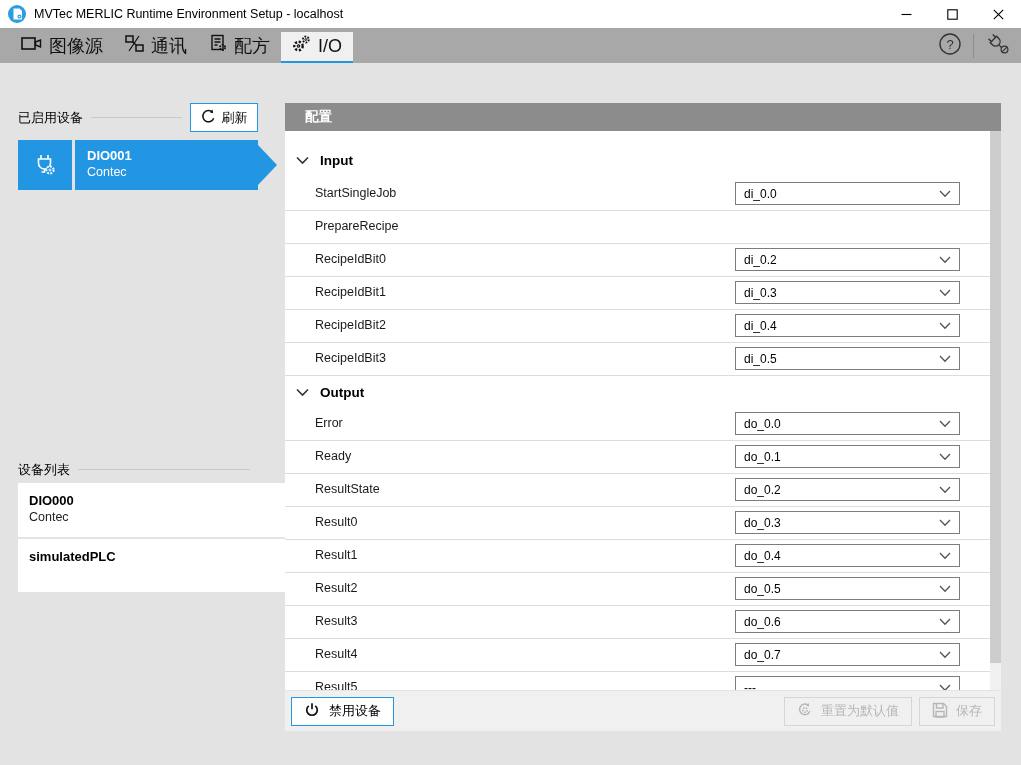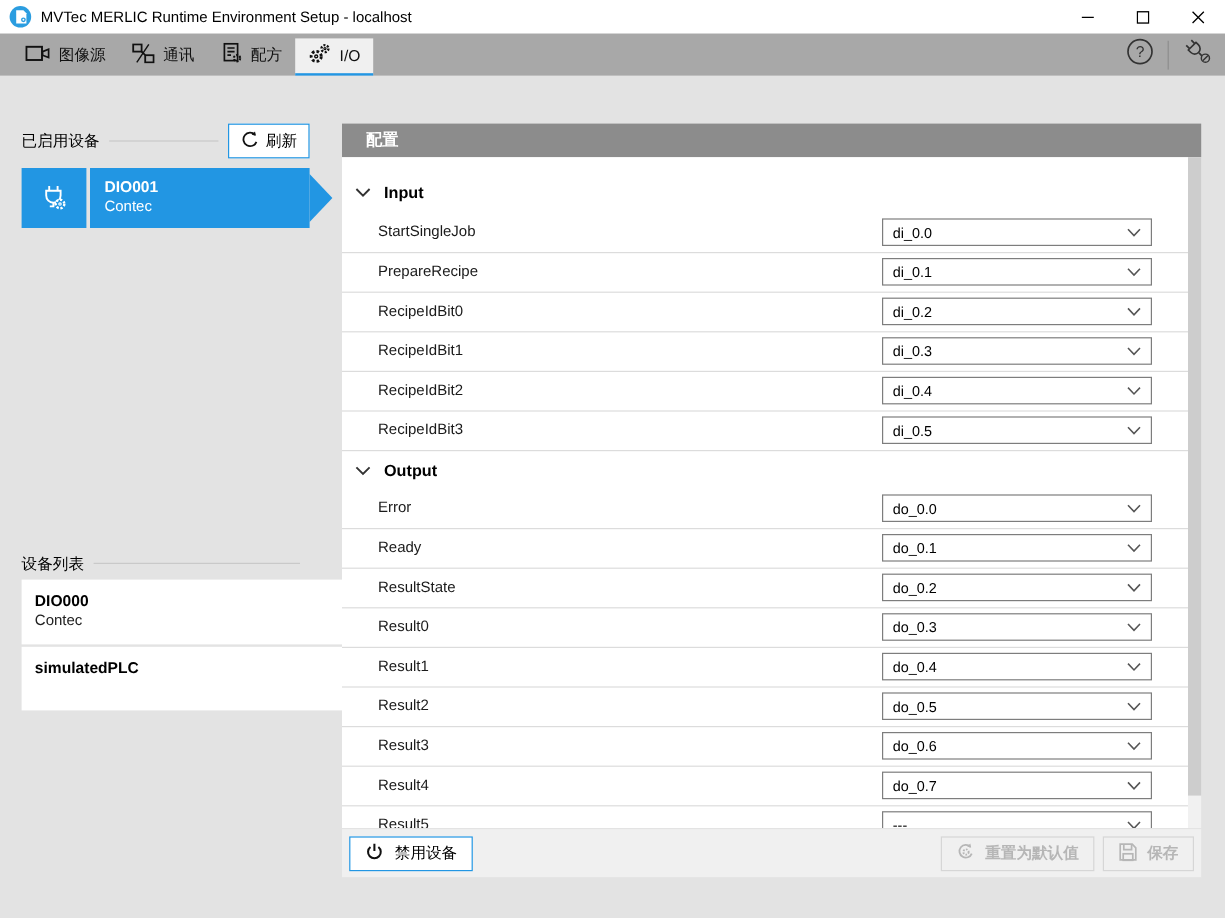--- a/index.html
+++ b/index.html
@@ -8,21 +8,21 @@
 
   
   .titlebar{position:absolute;left:0;top:0;width:1021px;height:28px;background:#ffffff;display:flex;align-items:center;}
   .logo{width:18px;height:18px;border-radius:50%;background:#2b9de0;margin-left:8px;display:flex;align-items:center;justify-content:center;flex:0 0 auto;}
   .title-text{margin-left:8px;font-size:12.5px;color:#000;}
   .win-controls{margin-left:auto;display:flex;height:100%;}
   .win-btn{width:46px;height:100%;display:flex;align-items:center;justify-content:center;}
 
   
   .toolbar{position:absolute;left:0;top:28px;width:1021px;height:35px;background:#a8a8a8;display:flex;align-items:stretch;}
-  .tab{display:flex;align-items:center;gap:7px;padding:0 11px;font-size:13px;color:#111;}
+  .tab{display:flex;align-items:center;gap:7px;padding:0 11px;font-size:18px;color:#111;}
   .tab:first-child{margin-left:10px;}
   .tab.selected{background:#f0f0f0;border-bottom:2px solid #2296e3;margin-top:4px;box-sizing:border-box;}
   .toolbar-right{margin-left:auto;display:flex;align-items:center;gap:11px;padding-right:10px;}
   .v-divider{width:1px;height:24px;background:#8d8d8d;}
 
   
   .side-header{position:absolute;left:18px;width:240px;height:29px;display:flex;align-items:center;}
   .side-label{color:#000000;font-weight:normal;font-size:13px;white-space:nowrap;}
   .hline{flex:1;height:1px;background:#c9c9c9;margin:0 8px;}
   .refresh-btn{width:68px;height:29px;background:#fff;border:1px solid #2296e3;display:flex;align-items:center;justify-content:center;gap:6px;font-size:13px;color:#000;box-sizing:border-box;}
@@ -49,21 +49,21 @@
   .cfg-section.rest{height:32px;}
 
   .cfg-row{position:relative;height:33px;border-bottom:1px solid #dcdcdc;box-sizing:border-box;}
   .row-label{position:absolute;left:30px;top:0;line-height:31px;font-size:12.5px;color:#1a1a1a;}
   .dropdown{position:absolute;right:30px;top:4px;width:225px;height:23px;border:1px solid #7d7d7d;background:#fff;box-sizing:border-box;display:flex;align-items:center;justify-content:space-between;padding:0 8px;font-size:12px;color:#000;}
 
   
   .footer{position:absolute;left:285px;top:691px;width:716px;height:40px;background:#f0f0f0;display:flex;align-items:center;box-sizing:border-box;padding:0 6px;}
   .disable-btn{height:29px;background:#fff;border:1px solid #2296e3;display:flex;align-items:center;gap:9px;padding:0 12px;font-size:13px;color:#000;box-sizing:border-box;}
   .footer-right{margin-left:auto;display:flex;gap:7px;}
-  .ghost-btn{height:29px;border:1px solid #d6d6d6;color:#b6b6b6;display:flex;align-items:center;gap:8px;padding:0 12px;font-size:13px;background:#f0f0f0;box-sizing:border-box;font-weight:bold;}
+  .ghost-btn{height:29px;border:1px solid #d6d6d6;color:#b6b6b6;display:flex;align-items:center;gap:8px;padding:0 12px;font-size:13px;background:#f0f0f0;box-sizing:border-box;}
 </style>
 </head>
 <body>
 
 <div class="app">
 
   <div class="titlebar">
     <div class="logo">
       <svg width="11" height="12" viewBox="0 0 11 12">
         <path d="M1.5 0.5 h6 l2.5 2.5 v8.5 h-8.5 z" fill="#ffffff"></path>
@@ -220,28 +220,20 @@
       <span>
         <svg width="12" height="8" viewBox="0 0 12 8">
               <path d="M1 1 L6 6.3 L11 1" fill="none" stroke="#555" stroke-width="1.3"></path>
             </svg>
       </span>
     </div>
   </div>
 
   <div class="cfg-row">
     <span class="row-label">PrepareRecipe</span>
-    <div class="dropdown">
-      <span class="dd-value">di_0.1</span>
-      <span>
-        <svg width="12" height="8" viewBox="0 0 12 8">
-              <path d="M1 1 L6 6.3 L11 1" fill="none" stroke="#555" stroke-width="1.3"></path>
-            </svg>
-      </span>
-    </div>
   </div>
 
   <div class="cfg-row">
     <span class="row-label">RecipeIdBit0</span>
     <div class="dropdown">
       <span class="dd-value">di_0.2</span>
       <span>
         <svg width="12" height="8" viewBox="0 0 12 8">
               <path d="M1 1 L6 6.3 L11 1" fill="none" stroke="#555" stroke-width="1.3"></path>
             </svg>

